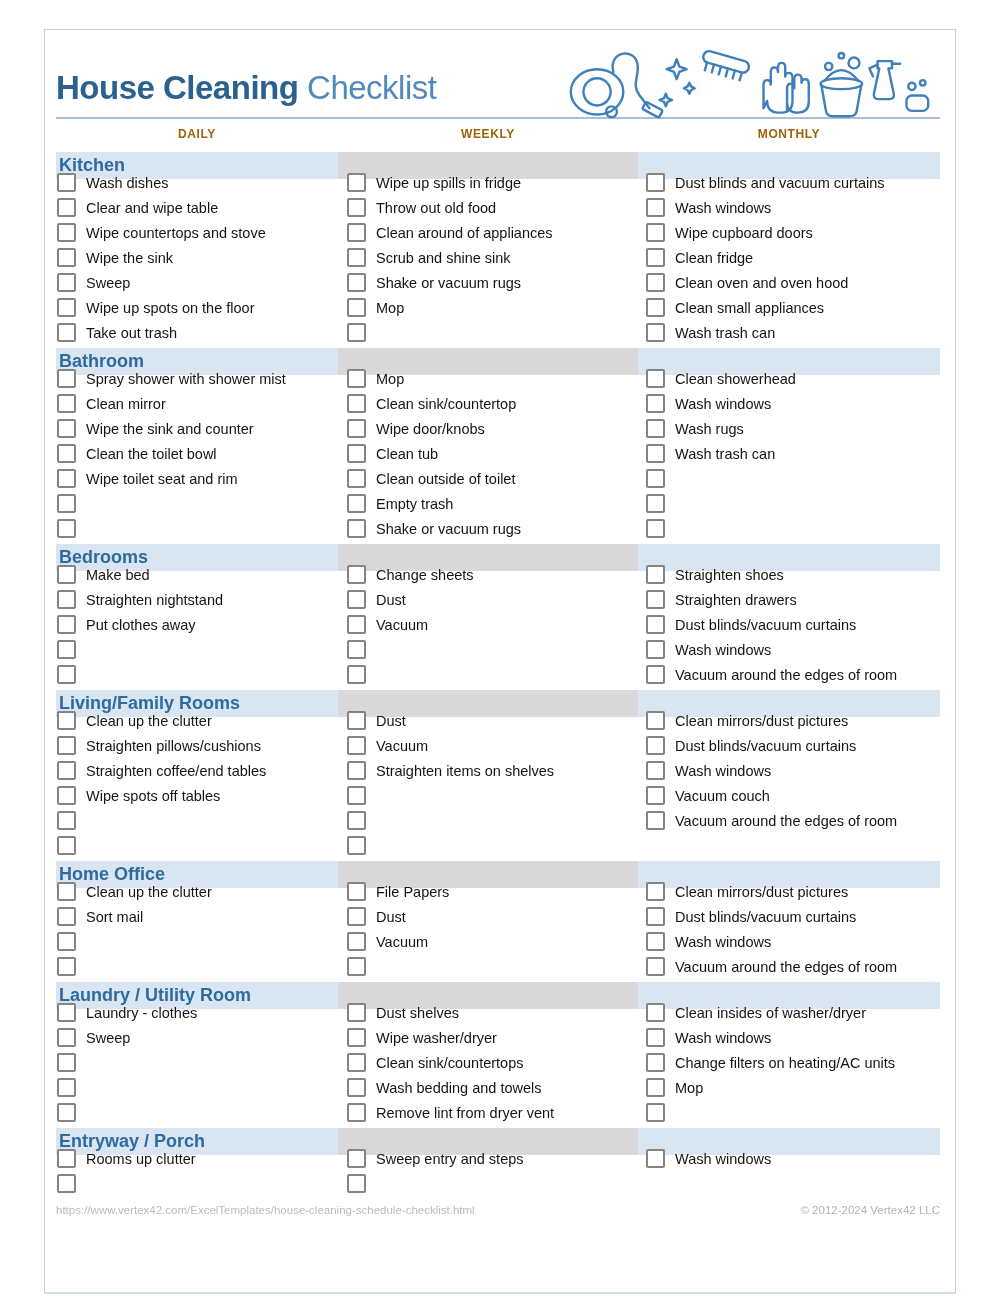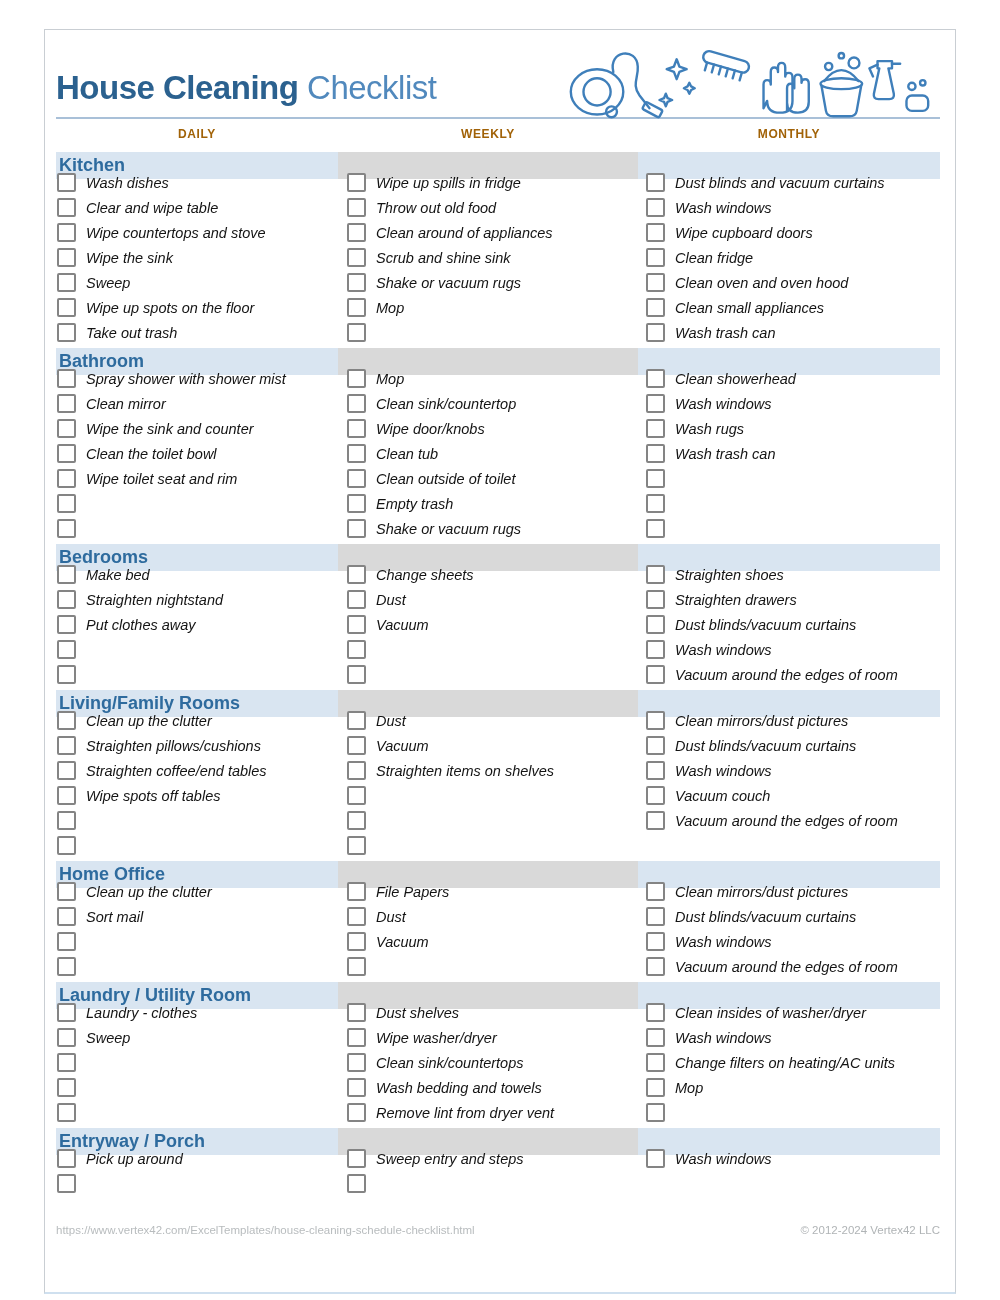--- a/index.html
+++ b/index.html
@@ -21,30 +21,30 @@
   
   .colheads{display:grid;grid-template-columns:282px 300px 302px;height:30px;align-items:center;
     text-align:center;font-weight:bold;font-size:12px;color:#a16207;letter-spacing:0.6px;}
   
   .section{margin-top:3px;}
   .band{display:grid;grid-template-columns:282px 300px 302px;height:16px;}
   .band .b1,.band .b3{background:#d9e5f1;}
   .band .b2{background:#d9d9d9;}
   .section-title{font-size:18px;font-weight:bold;color:#2e6b9e;line-height:27px;padding-left:3px;white-space:nowrap;}
   .cols{display:grid;grid-template-columns:282px 300px 302px;}
-  .col{padding-top:2px;font-style:italic;}
+  .col{padding-top:2px;}
   .col.daily{padding-left:1px;}
   .col.weekly{padding-left:9px;}
   .col.monthly{padding-left:8px;}
   .row{height:25px;display:flex;align-items:center;}
   .cb{width:15px;height:15px;border:2px solid #848484;border-radius:2px;background:#fff;flex:0 0 auto;margin-right:10px;cursor:pointer;}
   .lbl{font-size:14.5px;color:#141414;white-space:nowrap;}
   
   .footer{margin-top:8px;display:flex;justify-content:space-between;align-items:baseline;font-size:11.5px;}
-  .footer .url{color:#b8bcbe;margin-top:20px;}
+  .footer .url{color:#b8bcbe;}
   .footer .copy{color:#b0b4b6;}
   svg.illu *{vector-effect:non-scaling-stroke;}
 </style>
 </head>
 <body>
 
 <div class="frame"></div>
 
 <div class="content">
 
@@ -688,21 +688,21 @@
   <div class="section">
     <div class="band">
       <div class="b1"><span class="section-title">Entryway / Porch</span></div>
       <div class="b2"></div>
       <div class="b3"></div>
     </div>
     <div class="cols">
       <div class="col daily">
   <div class="row">
     <span class="cb"></span>
-    <span class="lbl">Pick up around</span>
+    <span class="lbl">Rooms up clutter</span>
   </div>
 
   <div class="row">
     <span class="cb"></span>
     <span class="lbl"></span>
   </div>
 </div>
       <div class="col weekly">
   <div class="row">
     <span class="cb"></span>

